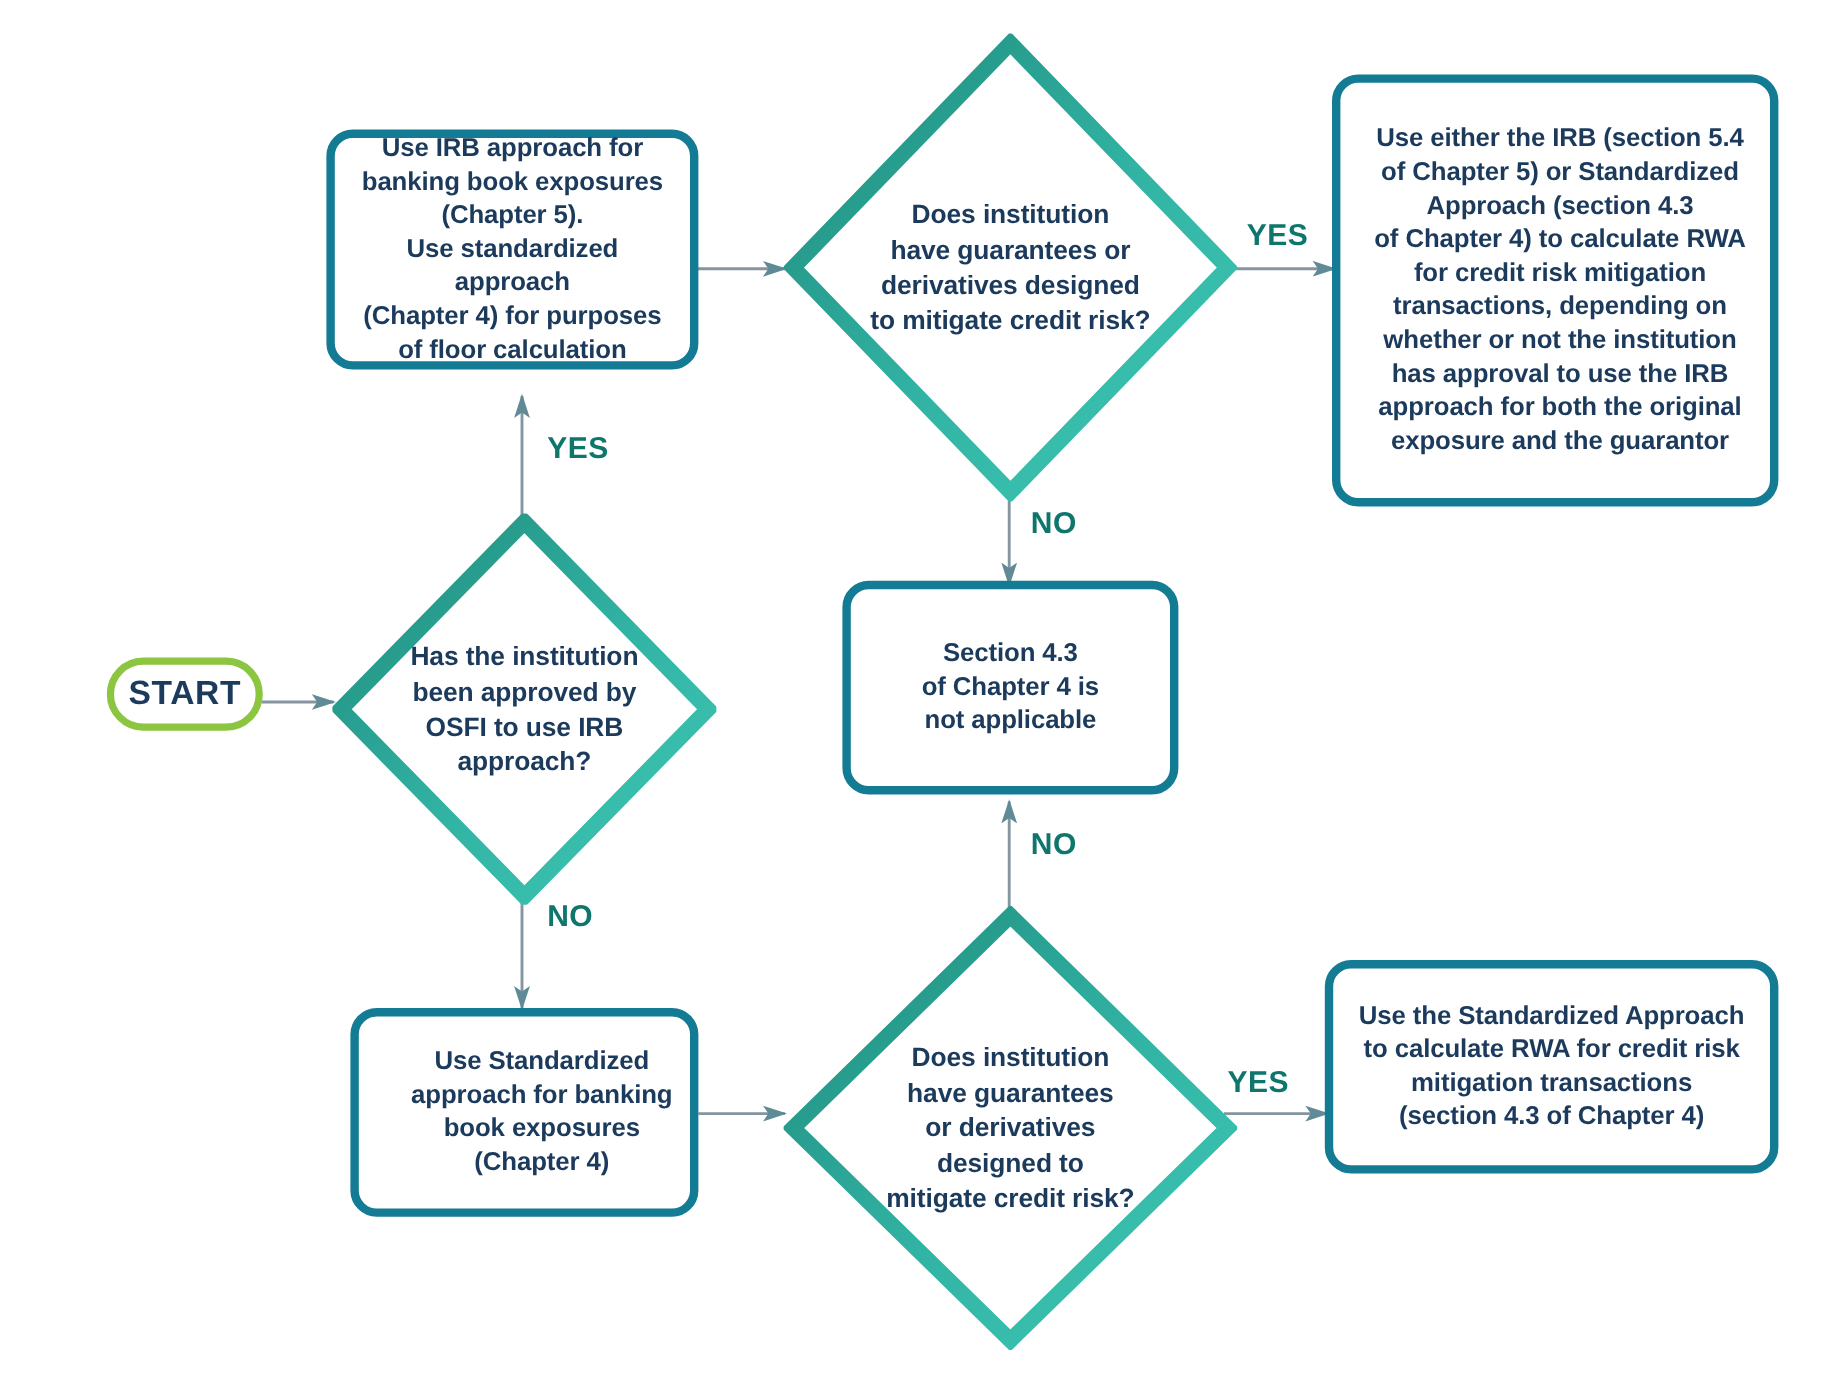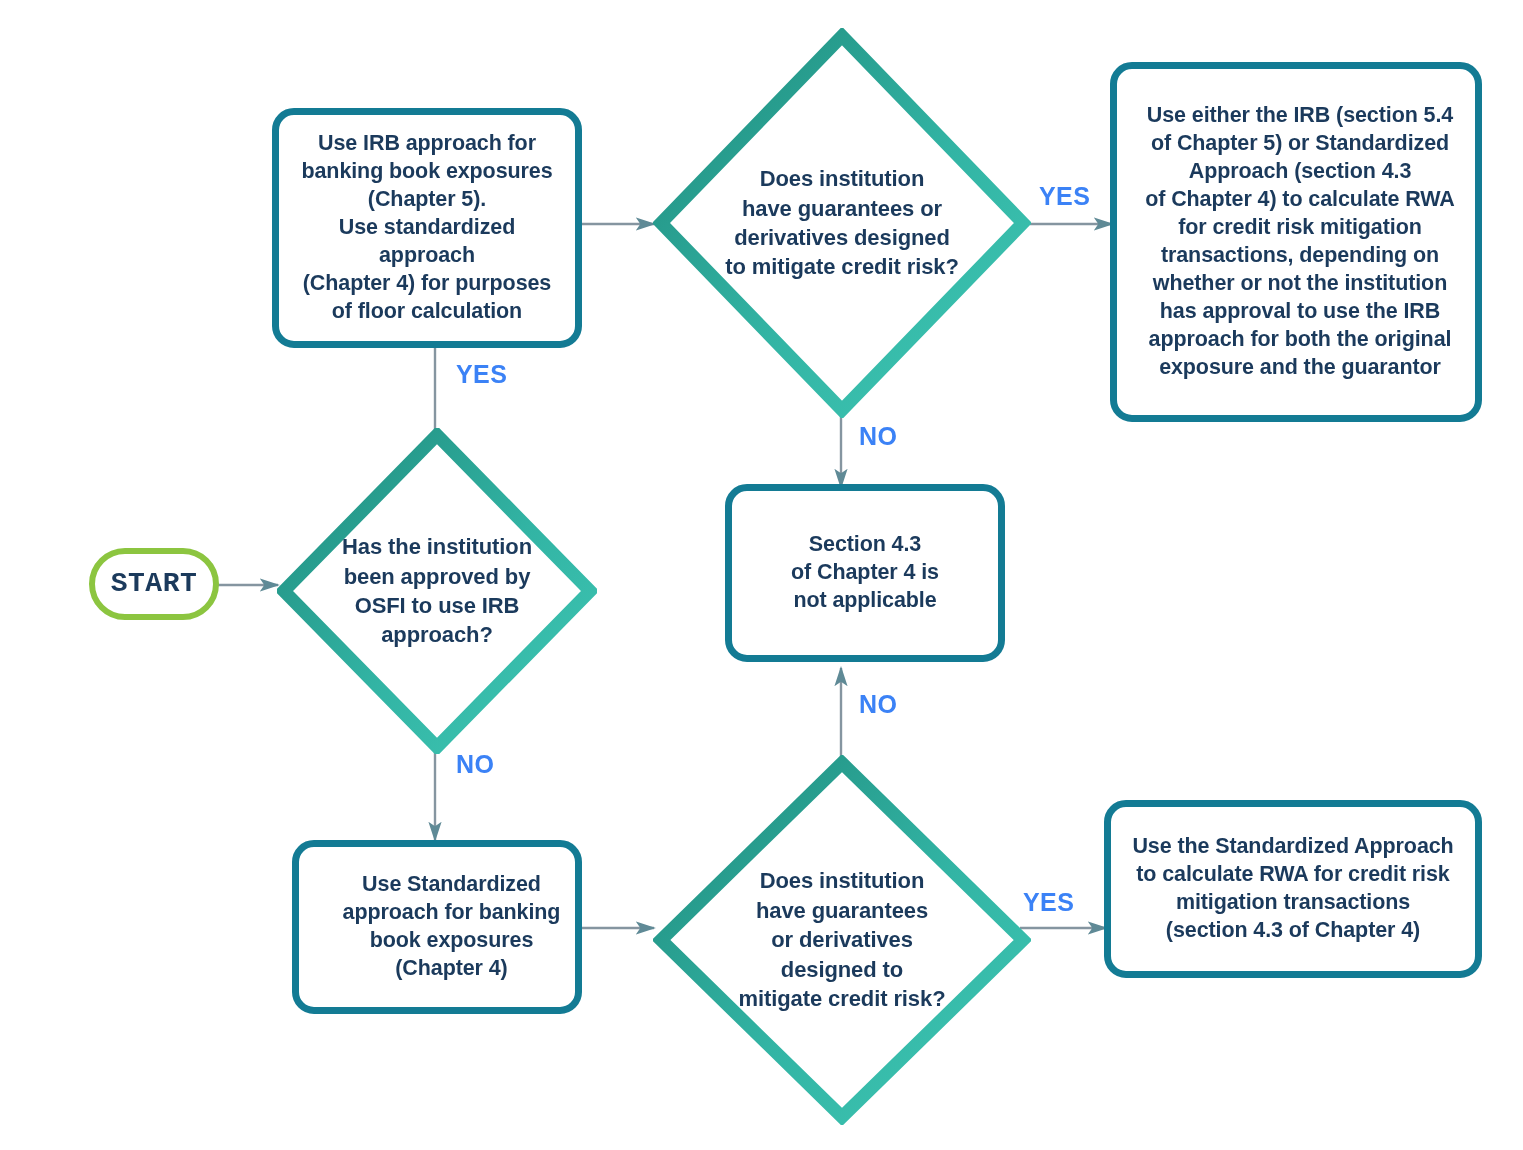--- a/index.html
+++ b/index.html
@@ -74,21 +74,21 @@
     left: 0;
     top: 0;
     width: 100%;
     height: 100%;
     z-index: 1;
   }
 
   
   .edge-label {
     position: absolute;
-    color: #3b82f6;
+    color: #0f766e;
     font-weight: bold;
     font-size: 25px;
     letter-spacing: 0.4px;
     white-space: nowrap;
   }
 </style>
 </head>
 <body>
 
 <div id="canvas">
@@ -117,35 +117,35 @@
 
     <line x1="1030" y1="224" x2="1112" y2="224" stroke="#8595a0" stroke-width="2.4" marker-end="url(#arw)"></line>
 
     <line x1="841" y1="415" x2="841" y2="487" stroke="#8595a0" stroke-width="2.4" marker-end="url(#arw)"></line>
 
     <line x1="841" y1="762" x2="841" y2="668" stroke="#8595a0" stroke-width="2.4" marker-end="url(#arw)"></line>
 
     <line x1="1020" y1="928" x2="1106" y2="928" stroke="#8595a0" stroke-width="2.4" marker-end="url(#arw)"></line>
   </svg>
 
-  <div class="node terminator" style="left:89px; top:548px; width:130px; height:72px;font-family:Liberation Mono, monospace;">
+  <div class="node terminator" style="left:89px; top:548px; width:130px; height:61px;">
     <span>START</span>
   </div>
 
   <div class="node decision" style="left:277px; top:428px; width:320px; height:326px;">
     <svg class="dshape" viewBox="0 0 320 326" preserveAspectRatio="none">
       <polygon points="160,7 313,163 160,319 7,163" fill="#ffffff" stroke="url(#dgrad)" stroke-width="13"></polygon>
     </svg>
     <span class="dlabel">Has the institution
 been approved by
 OSFI to use IRB
 approach?</span>
   </div>
 
-  <div class="node proc" style="left:272px; top:108px; width:310px; height:240px;">
+  <div class="node proc" style="left:272px; top:108px; width:310px; height:200px;">
     <span>Use  IRB approach for
 banking book exposures
 (Chapter 5).
 Use standardized approach
 (Chapter 4) for purposes
 of floor calculation</span>
   </div>
 
   <div class="node proc" style="left:292px; top:840px; width:290px; height:174px;padding-left:41px;">
     <span>Use  Standardized
@@ -181,21 +181,21 @@
 Approach (section 4.3
 of Chapter 4) to calculate RWA
 for credit risk mitigation
 transactions, depending on
 whether or not the institution
 has approval to use the IRB
 approach for both the original
 exposure and the guarantor</span>
   </div>
 
-  <div class="node proc" style="left:702px; top:484px; width:280px; height:178px;margin-left:23px;">
+  <div class="node proc" style="left:702px; top:484px; width:280px; height:178px;">
     <span>Section 4.3
 of Chapter 4 is
 not applicable</span>
   </div>
 
   <div class="node proc" style="left:1104px; top:800px; width:378px; height:178px;">
     <span>Use the Standardized Approach
 to calculate RWA for credit risk
 mitigation transactions
 (section 4.3 of Chapter 4)</span>

